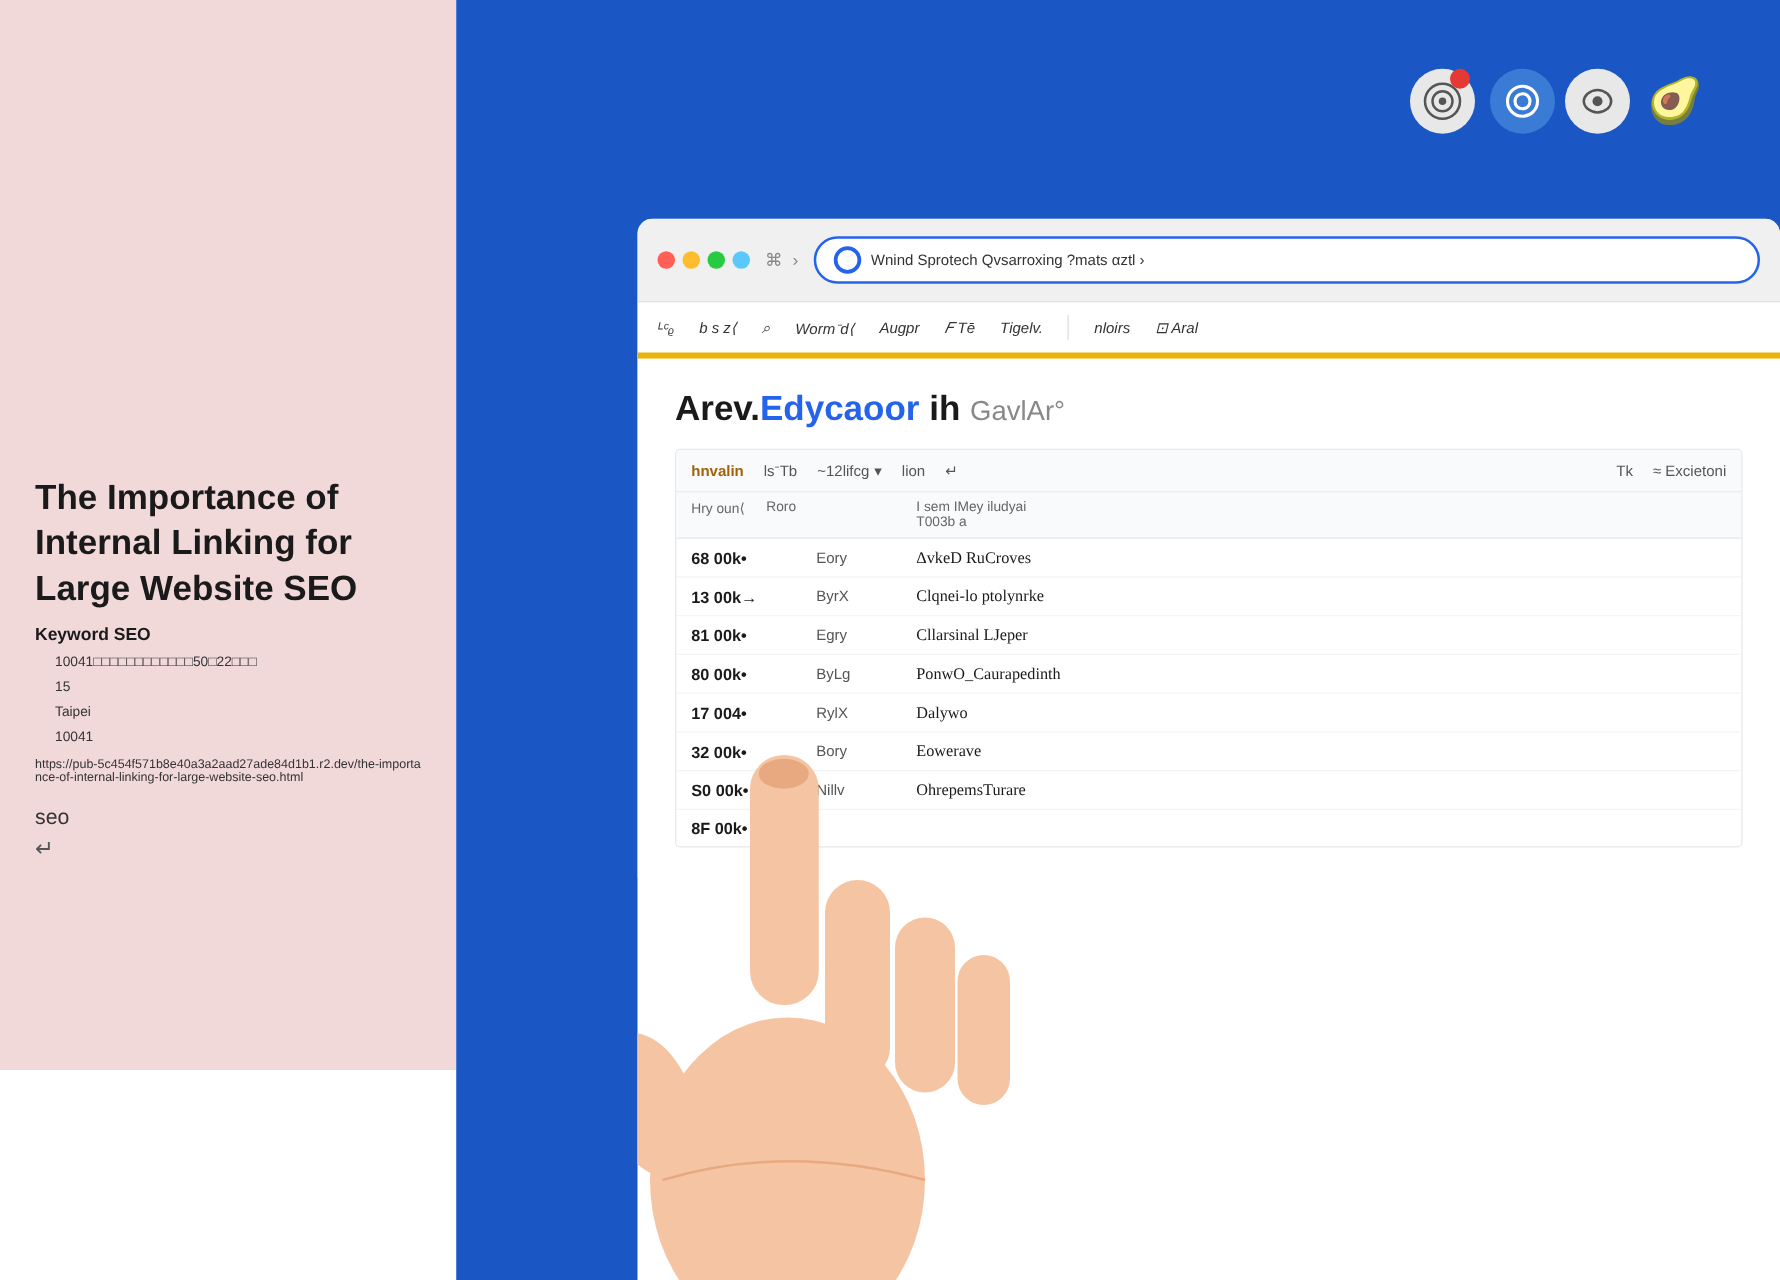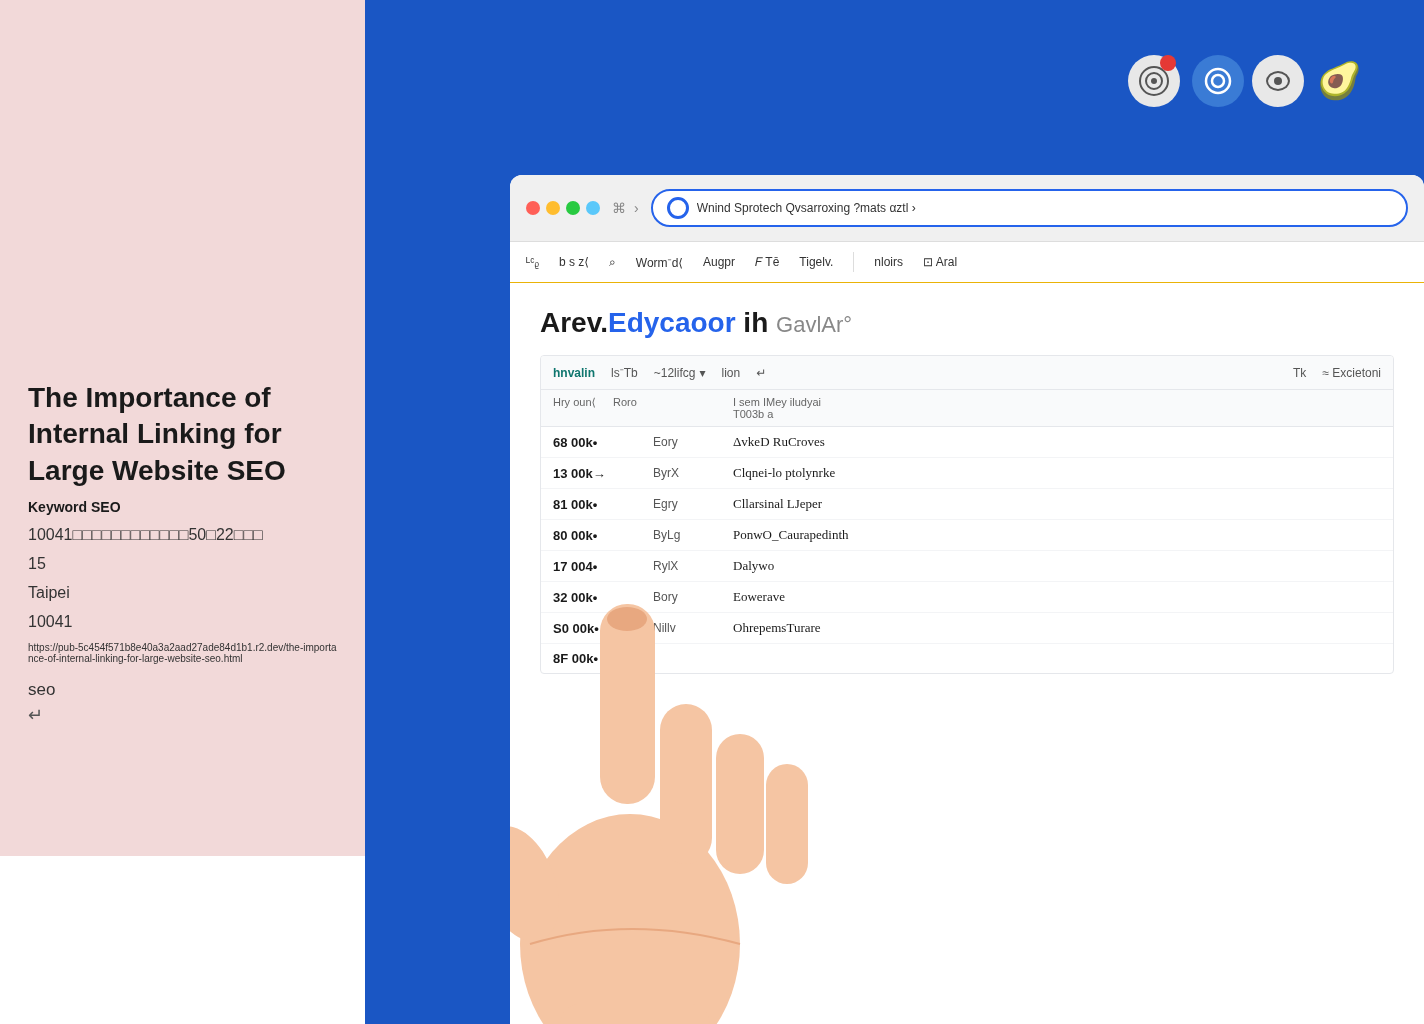--- a/index.html
+++ b/index.html
@@ -27,24 +27,25 @@
       line-height: 1.3;
       margin-bottom: 10px;
     }
     .sidebar-keyword {
       font-size: 14px;
       font-weight: 600;
       color: #1a1a1a;
       margin-bottom: 6px;
     }
     .sidebar-meta {
-      font-size: 16px;
+      font-size: 11px;
       color: #333;
       line-height: 1.8;
       margin-bottom: 6px;
+      margin-left: 16px;
     }
     .sidebar-url {
       font-size: 10px;
       color: #333;
       word-break: break-all;
       margin-bottom: 16px;
     }
     .sidebar-tag {
       font-size: 17px;
       color: #333;
@@ -150,24 +151,25 @@
       overflow: hidden;
     }
 
     
     .browser-toolbar {
       background: white;
       padding: 10px 16px;
       display: flex;
       align-items: center;
       gap: 20px;
-      border-bottom: 1px solid #eab308;
+      border-bottom: 5px solid #eab308;
       font-size: 12px;
       color: #333;
       overflow: hidden;
+      font-style: italic;
     }
     .toolbar-item {
       white-space: nowrap;
       cursor: pointer;
       color: #333;
       font-size: 12px;
     }
     .toolbar-sep {
       width: 1px;
       height: 20px;
@@ -200,21 +202,21 @@
       display: flex;
       align-items: center;
       padding: 8px 12px;
       background: #f9fafb;
       border-bottom: 1px solid #e5e7eb;
       gap: 16px;
       font-size: 12px;
       color: #555;
     }
     .dth-item { white-space: nowrap; }
-    .dth-item.blue { color: #0f766e; font-weight: 600; }
+    .dth-item.blue { color: #a16207; font-weight: 600; }
     .dth-dropdown {
       display: flex;
       align-items: center;
       gap: 4px;
       cursor: pointer;
     }
     .dth-spacer { flex: 1; }
 
     .data-table-subheader {
       display: grid;

